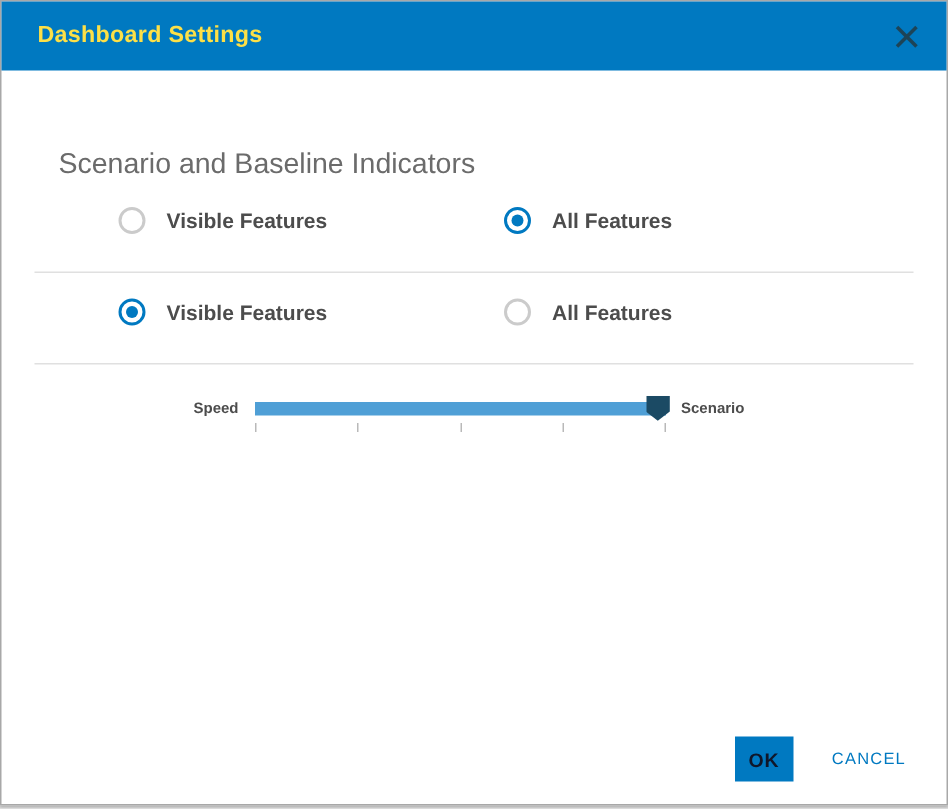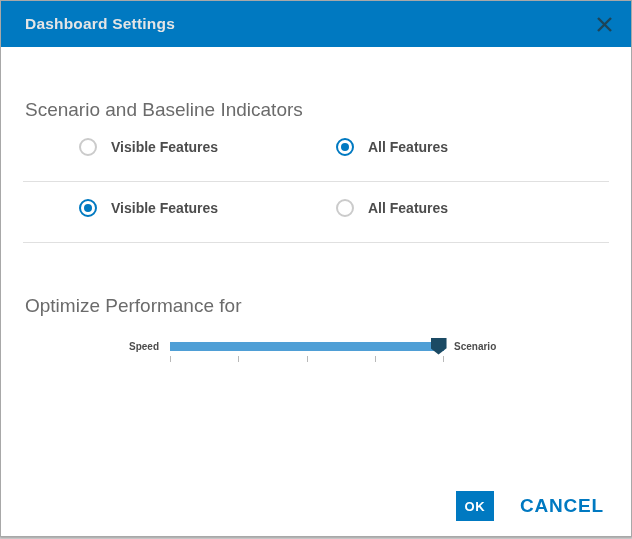--- a/index.html
+++ b/index.html
@@ -16,32 +16,32 @@
     border: 1px solid #a8a8a8;
     box-shadow: 0 1px 2px rgba(0,0,0,0.25);
   }
   
   .dlg-header {
     height: 46px;
     display: flex; align-items: center; justify-content: space-between;
     padding: 0 17px 0 24px;
   }
   .dlg-title {
-    color: #e5e5e5; font-size: 15.5px; font-weight: 600; letter-spacing: .2px; text-align: right;
+    color: #fde047; font-size: 15.5px; font-weight: 600; letter-spacing: .2px; text-align: right;
   }
   .close-btn {
     width: 20px; height: 20px; cursor: pointer;
     display: flex; align-items: center; justify-content: center;
   }
   .close-btn svg { display: block; }
   
   .content { padding: 0 22px; }
   .section-title {
     font-size: 19px; font-weight: 400; color: #6b6b6b;
-    margin: 52px 0 0 2px;
+    margin: 52px 0 0 16px;
   }
   .options-row {
     display: flex; align-items: flex-end;
     margin-top: 17px; padding-left: 56px;
   }
   .option { display: flex; align-items: center; cursor: pointer; }
   .option.first { width: 257px; }
   .radio {
     width: 18px; height: 18px; border-radius: 50%;
     border: 2px solid #cbcbcb; background: #fff;
@@ -77,29 +77,29 @@
     display: flex; justify-content: space-between;
   }
   .slider-ticks span { width: 1px; height: 6px; background: #b9b9b9; }
   
   .footer {
     position: absolute; right: 27px; bottom: 15px;
     display: flex; align-items: center;
   }
   .ok-btn {
     min-width: 34px; height: 30px; padding: 0 9px;
-    background: #0079c1; color: #ffffff; border: none;
+    background: #0079c1; color: #0f172a; border: none;
     font-family: "Liberation Sans", sans-serif;
     font-size: 13px; font-weight: 600; letter-spacing: .5px;
     cursor: pointer;
   }
   .cancel-btn {
     margin-left: 26px; background: none; border: none;
     color: #0079c1; font-family: "Liberation Sans", sans-serif;
-    font-size: 19px; font-weight: 700; letter-spacing: .8px;
+    font-size: 11px; font-weight: 400; letter-spacing: .8px;
     text-transform: uppercase; cursor: pointer;
   }
 </style>
 </head>
 <body>
 
 <div class="dialog">
 
   <div class="dlg-header" style="background: rgb(0, 121, 193);">
     <span class="dlg-title">Dashboard Settings</span>
@@ -139,21 +139,20 @@
       </div>
       <div class="option">
         <span class="radio">
             <span class="dot"></span>
           </span>
         <span class="option-label">All Features</span>
       </div>
     </div>
     <hr class="divider">
 
-    <div class="section-title">Optimize Performance for</div>
     <div class="slider-row">
       <span class="slider-end-label">Speed</span>
       <div class="slider-track-wrap">
         <div class="slider-track"></div>
         <div class="slider-handle" style="left: 98%;"></div>
         <div class="slider-ticks">
             <span></span>
             <span></span>
             <span></span>
             <span></span>

